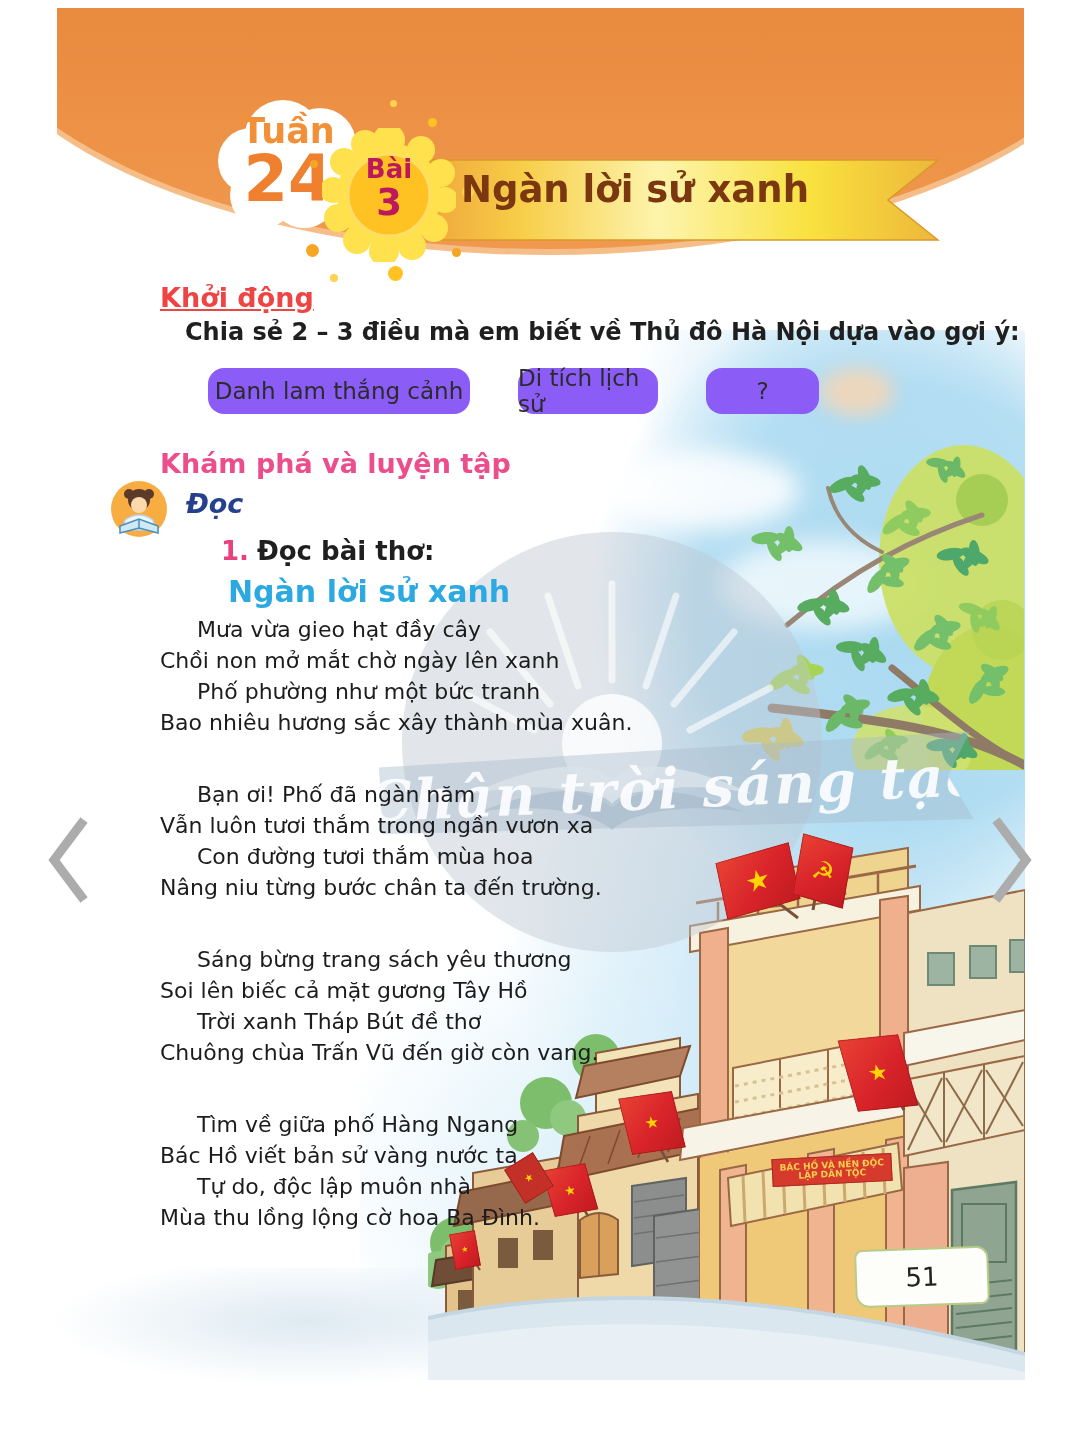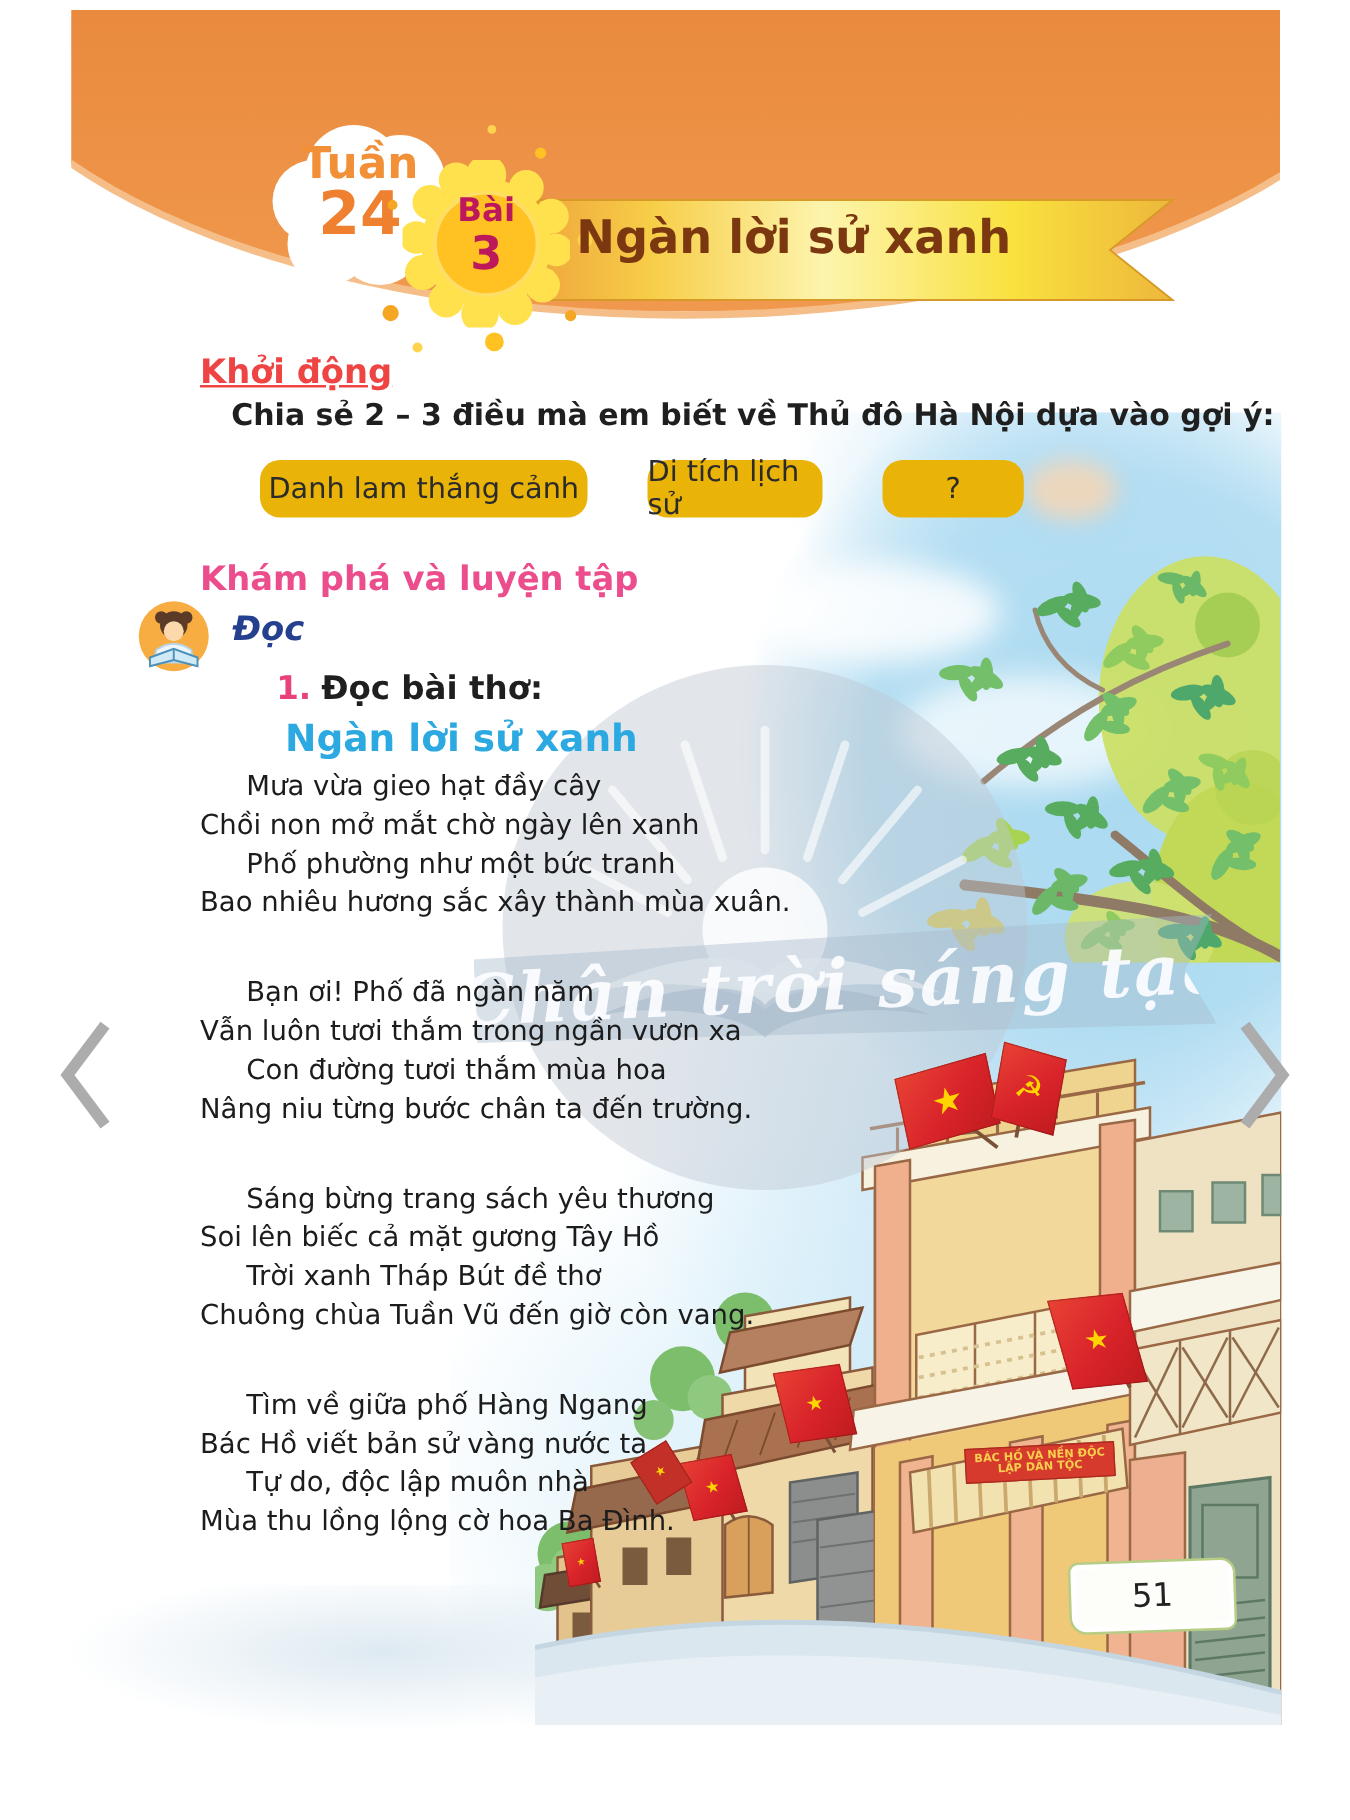--- a/index.html
+++ b/index.html
@@ -46,34 +46,34 @@
     display:flex;align-items:center;justify-content:center;text-align:center;
     color:#f7ce4d;font-size:9px;font-weight:bold;line-height:1;}
   
   .header-wrap{position:absolute;left:57px;top:8px;width:967px;height:252px;overflow:hidden;z-index:7;}
   .header-oval{position:absolute;left:-105px;top:-310px;width:1180px;height:545px;border-radius:50%;
     background:linear-gradient(180deg,#e2762a 0%,#e98a3e 55%,#f0994e 100%);border:6px solid #f5bd88;}
   .cloud{position:absolute;left:218px;top:100px;width:140px;height:128px;z-index:8;}
   .puff{position:absolute;background:#ffffff;border-radius:50%;}
   .cloud-text{position:absolute;left:0;top:14px;width:140px;text-align:center;z-index:9;line-height:1;}
   .week-label{font-size:35px;font-weight:bold;color:#f29038;}
-  .week-number{font-size:48px;font-weight:bold;color:#ee8030;margin-top:-2px;}
+  .week-number{font-size:64px;font-weight:bold;color:#ee8030;margin-top:-2px;}
   .sun{position:absolute;left:322px;top:128px;width:134px;height:134px;z-index:9;}
   .sun-text{position:absolute;left:0;top:28px;width:134px;text-align:center;color:#be185d;line-height:1;z-index:10;}
   .lesson-label{font-size:26px;font-weight:bold;}
   .lesson-number{font-size:37px;font-weight:bold;margin-top:2px;}
   .dot{position:absolute;border-radius:50%;z-index:8;}
   .ribbon-svg{position:absolute;left:400px;top:158px;width:540px;height:84px;z-index:7;}
   .ribbon-title{position:absolute;left:435px;top:168px;width:400px;text-align:center;z-index:8;
     font-size:37px;font-weight:bold;color:#7b3710;}
   
   .h-blue{position:absolute;left:160px;top:282px;font-size:27px;font-weight:bold;color:#ef4444;z-index:8;text-decoration:underline;}
   .prompt{position:absolute;left:185px;top:318px;font-size:24px;font-weight:bold;color:#1f1f1f;z-index:8;}
   .pills{position:absolute;left:208px;top:368px;display:flex;gap:48px;z-index:8;}
-  .pill{height:46px;background:#eab308;border-radius:16px;display:flex;align-items:center;justify-content:center;
+  .pill{height:46px;background:#8b5cf6;border-radius:16px;display:flex;align-items:center;justify-content:center;
     font-size:23px;color:#2b2b2b;box-sizing:border-box;}
   .pill:nth-of-type(1){width:262px;}
   .pill:nth-of-type(2){width:140px;}
   .pill:nth-of-type(3){width:113px;}
   .h-pink{position:absolute;left:160px;top:448px;font-size:27px;font-weight:bold;color:#ec4e8d;z-index:8;}
   .doc-icon{position:absolute;left:110px;top:480px;width:58px;height:58px;z-index:8;}
   .activity{position:absolute;left:186px;top:488px;font-size:27px;font-weight:bold;font-style:italic;color:#24408e;z-index:8;}
   .task{position:absolute;left:185px;top:536px;font-size:26px;font-weight:bold;z-index:8;margin-left:36px;}
   .task-num{color:#e8417c;margin-right:8px;}
   .poem-title{position:absolute;left:228px;top:574px;font-size:30px;font-weight:bold;color:#2ba9e0;z-index:8;}
@@ -391,21 +391,21 @@
       <p class="poem-line">Chồi non mở mắt chờ ngày lên xanh</p>
       <p class="poem-line">Phố phường như một bức tranh</p>
       <p class="poem-line">Bao nhiêu hương sắc xây thành mùa xuân.</p>
       <p class="poem-line">Bạn ơi! Phố đã ngàn năm</p>
       <p class="poem-line">Vẫn luôn tươi thắm trong ngần vươn xa</p>
       <p class="poem-line">Con đường tươi thắm mùa hoa</p>
       <p class="poem-line">Nâng niu từng bước chân ta đến trường.</p>
       <p class="poem-line">Sáng bừng trang sách yêu thương</p>
       <p class="poem-line">Soi lên biếc cả mặt gương Tây Hồ</p>
       <p class="poem-line">Trời xanh Tháp Bút đề thơ</p>
-      <p class="poem-line">Chuông chùa Tuần Vũ đến giờ còn vang.</p>
+      <p class="poem-line">Chuông chùa Trấn Vũ đến giờ còn vang.</p>
       <p class="poem-line">Tìm về giữa phố Hàng Ngang</p>
       <p class="poem-line">Bác Hồ viết bản sử vàng nước ta</p>
       <p class="poem-line">Tự do, độc lập muôn nhà</p>
       <p class="poem-line">Mùa thu lồng lộng cờ hoa Ba Đình.</p>
     </div>
 
   <svg class="chevron chev-left" viewBox="0 0 46 96">
     <polyline points="40,8 10,48 40,88" fill="none" stroke="#acacac" stroke-width="9"></polyline>
   </svg>
   <svg class="chevron chev-right" viewBox="0 0 46 96">

